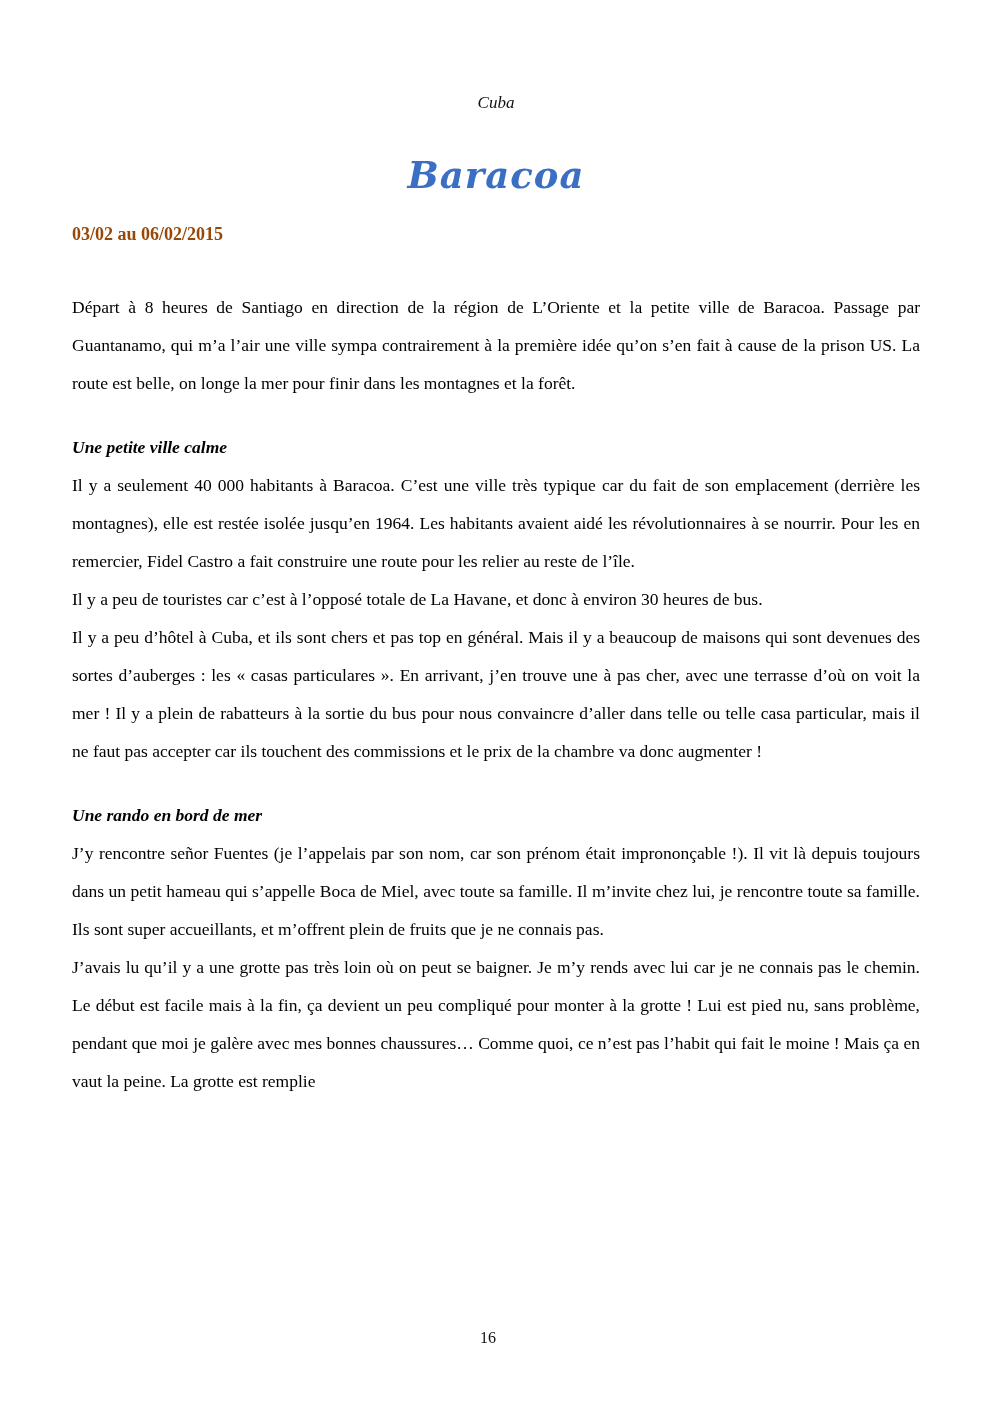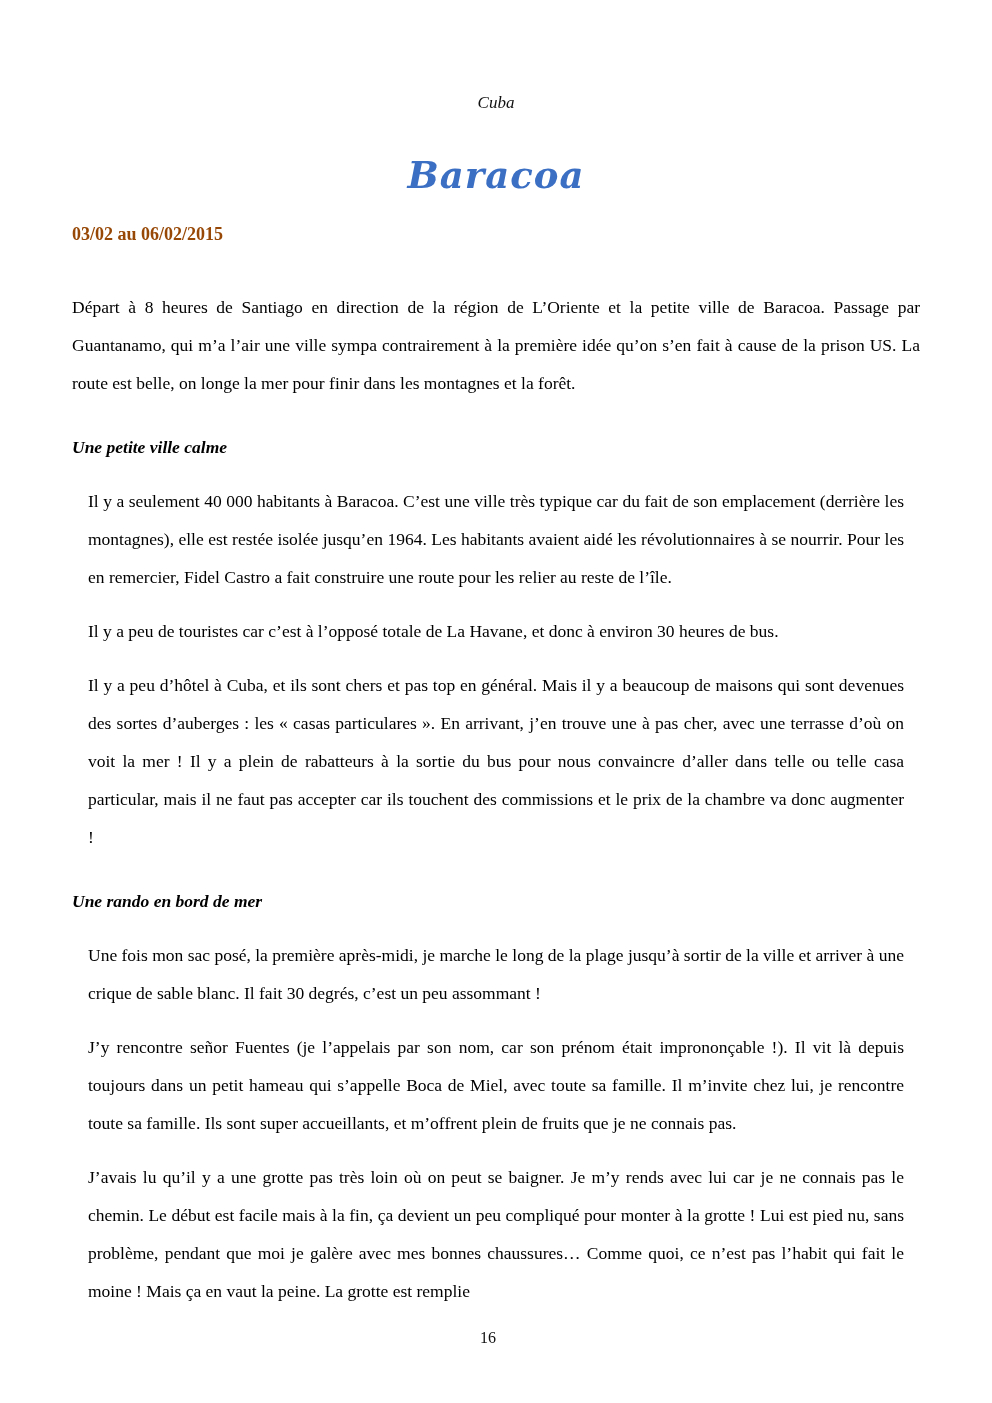--- a/index.html
+++ b/index.html
@@ -48,21 +48,21 @@
     margin: 0;
   }
   .intro { margin-top: 42px; }
   .section-heading {
     font-size: 17.5px;
     line-height: 38px;
     font-weight: bold;
     font-style: italic;
     margin: 26px 0 0 0;
   }
-  .para { margin: 16px; }
+  .para { margin: 0; }
   .footer-pagenum {
     position: absolute;
     left: 0;
     right: 16px;
     bottom: 56px;
     text-align: center;
     font-size: 16px;
     color: #111111;
   }
 </style>
@@ -79,19 +79,18 @@
 
   <p class="body-text intro">Départ à 8 heures de Santiago en direction de la région de L’Oriente et la petite ville de Baracoa. Passage par Guantanamo, qui m’a l’air une ville sympa contrairement à la première idée qu’on s’en fait à cause de la prison US. La route est belle, on longe la mer pour finir dans les montagnes et la forêt.</p>
 
   <h2 class="section-heading">Une petite ville calme</h2>
   <p class="body-text para">Il y a seulement 40 000 habitants à Baracoa. C’est une ville très typique car du fait de son emplacement (derrière les montagnes), elle est restée isolée jusqu’en 1964. Les habitants avaient aidé les révolutionnaires à se nourrir. Pour les en remercier, Fidel Castro a fait construire une route pour les relier au reste de l’île.</p>
   <p class="body-text para">Il y a peu de touristes car c’est à l’opposé totale de La Havane, et donc à environ 30 heures de bus.</p>
 
   <p class="body-text para">Il y a peu d’hôtel à Cuba, et ils sont chers et pas top en général. Mais il y a beaucoup de maisons qui sont devenues des sortes d’auberges : les « casas particulares ». En arrivant, j’en trouve une à pas cher, avec une terrasse d’où on voit la mer ! Il y a plein de rabatteurs à la sortie du bus pour nous convaincre d’aller dans telle ou telle casa particular, mais il ne faut pas accepter car ils touchent des commissions et le prix de la chambre va donc augmenter !</p>
 
   <h2 class="section-heading">Une rando en bord de mer</h2>
-  <p class="body-text para">Une fois mon sac posé, la première après-midi, je marche le long de la plage jusqu’à sortir de la ville et arriver à une crique de sable blanc. Il fait 30 degrés, c’est un peu assommant !</p>
   <p class="body-text para">J’y rencontre señor Fuentes (je l’appelais par son nom, car son prénom était imprononçable !). Il vit là depuis toujours dans un petit hameau qui s’appelle Boca de Miel, avec toute sa famille. Il m’invite chez lui, je rencontre toute sa famille. Ils sont super accueillants, et m’offrent plein de fruits que je ne connais pas.</p>
   <p class="body-text para">J’avais lu qu’il y a une grotte pas très loin où on peut se baigner. Je m’y rends avec lui car je ne connais pas le chemin. Le début est facile mais à la fin, ça devient un peu compliqué pour monter à la grotte ! Lui est pied nu, sans problème, pendant que moi je galère avec mes bonnes chaussures… Comme quoi, ce n’est pas l’habit qui fait le moine ! Mais ça en vaut la peine. La grotte est remplie</p>
 
   <div class="footer-pagenum">16</div>
 
 </div>
 
 </body></html>

